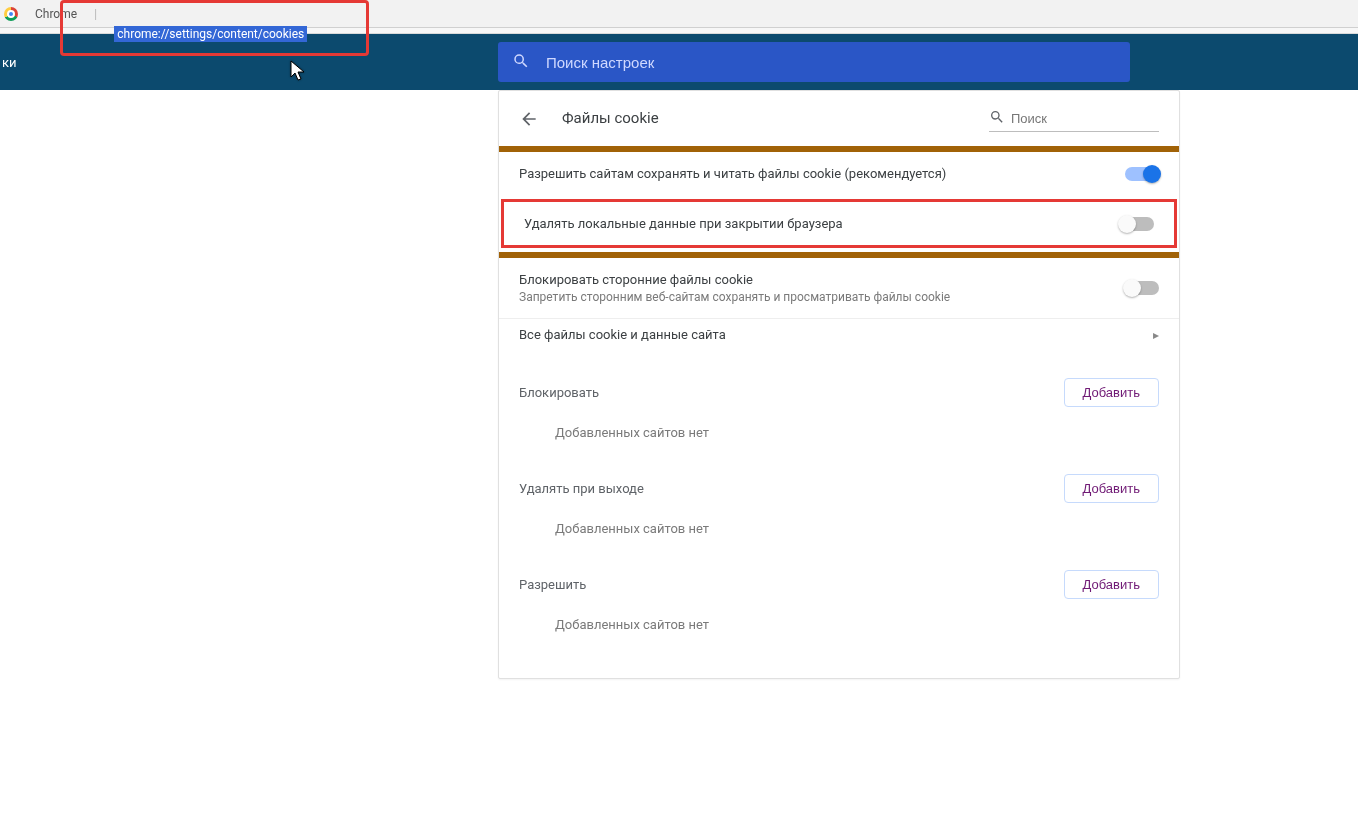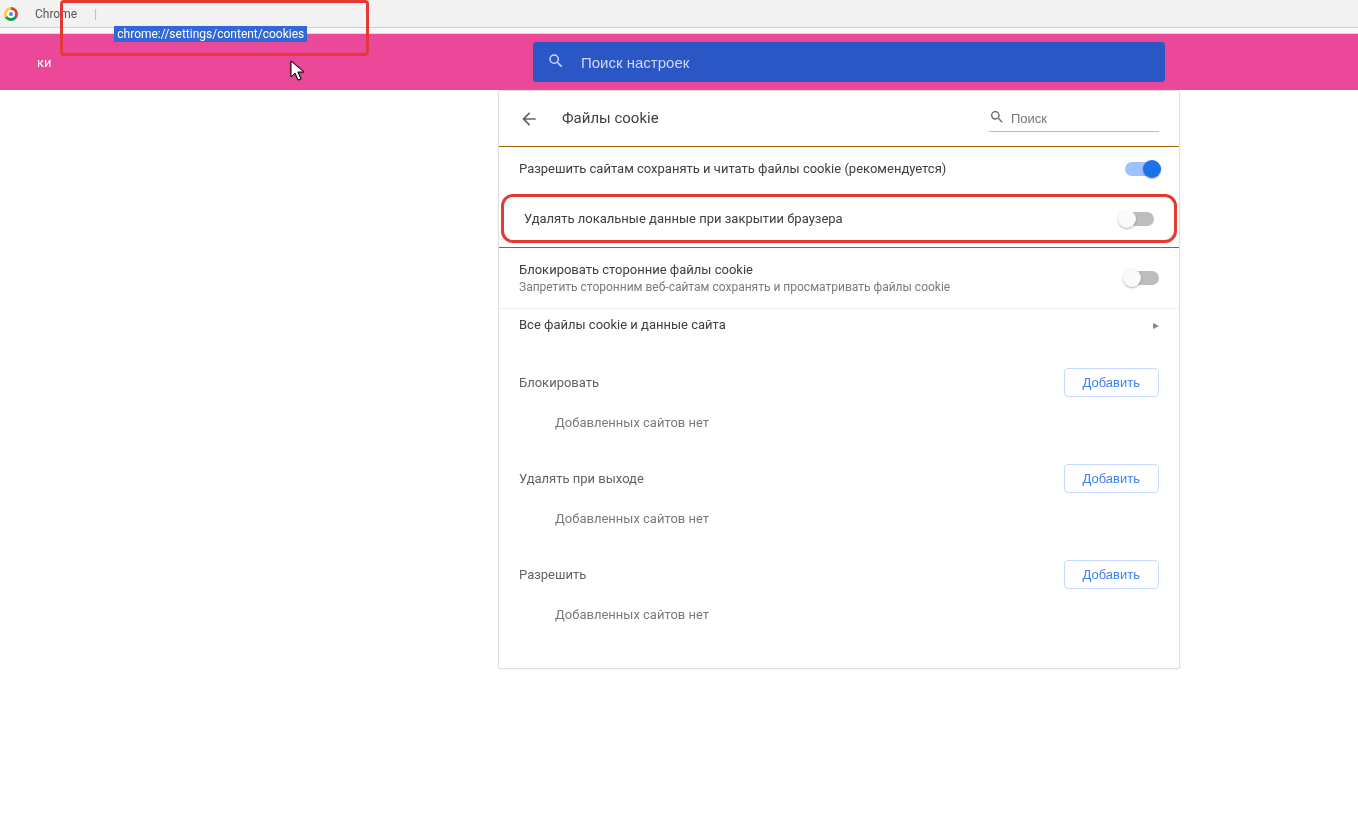--- a/index.html
+++ b/index.html
@@ -11,62 +11,62 @@
     conic-gradient(#db4437 0 33%, #0f9d58 0 66%, #ffcd40 0 100%); position: relative; }
   .chrome-ico::after { content:""; position:absolute; inset:3px; border-radius:50%; background:#4285f4; border:2px solid #fff; }
   .tab-title { color:#555; font-size:12px; }
   .tab-sep { color:#bbb; }
   .addr { background:#3367d6; color:#fff; font-size:12px; padding:1px 3px;margin-top:40px; }
   .addr-hl { position:absolute; left:60px; top:0; width:309px; height:56px; border:3px solid #e53935; border-radius:4px; pointer-events:none; }
 
   .omnibox-row { height: 6px; background:#f7f7f7; border-bottom:1px solid #dadada; }
 
   
-  .blue-header { height: 56px; background:#ec4899; display:flex; align-items:center;padding-left:35px; }
+  .blue-header { height: 56px; background:#0c4a6e; display:flex; align-items:center; }
   .left-slice { width:24px; color:#fff; font-size:13px; padding-left:2px; }
   .search-wrap { margin-left: 474px; width: 632px; height: 40px; background:#2a56c6; border-radius:3px; display:flex; align-items:center; padding:0 14px; gap:16px; }
   .search-wrap svg { fill:#cfd8ff; }
   .search-input { flex:1; background:transparent; border:none; outline:none; color:#fff; font-size:15px; }
   .search-input::placeholder { color:#cfd8ff; }
 
   
   .page { display:flex; }
   .gutter { width:498px; }
   .card-col { width:682px; }
   .card { background:#fff; border:1px solid #e0e0e0; border-radius:2px; box-shadow:0 1px 2px rgba(0,0,0,.05); margin-top:0; padding-bottom:40px; }
 
   .card-head { display:flex; align-items:flex-start; padding:18px 20px 14px; gap:23px; }
   .back-btn { width:20px; height:20px; display:flex; align-items:center; justify-content:center; color:#5f6368; cursor:pointer; }
   .card-title { font-size:15px; color:#3c4043; flex:1; }
   .mini-search { display:flex; align-items:center; gap:6px; border-bottom:1px solid #bdbdbd; padding-bottom:3px; width:170px; }
   .mini-search input { border:none; outline:none; font-size:13px; width:100%; color:#3c4043; }
   .mini-search input::placeholder { color:#777; }
 
-  .row { display:flex; align-items:center; justify-content:space-between; padding:14px 20px; border-top:1px solid #a16207; }
+  .row { display:flex; align-items:center; justify-content:space-between; padding:14px 20px; border-top:6px solid #a16207; }
   .row:first-of-type { border-top:none; }
   .row .txt { color:#3c4043; font-size:13px; }
   .row .sub { color:#7a7a7a; font-size:12px; margin-top:3px; }
 
   
   .toggle { width:34px; height:14px; border-radius:7px; position:relative; }
   .toggle .knob { width:18px; height:18px; border-radius:50%; position:absolute; top:-2px; box-shadow:0 1px 2px rgba(0,0,0,.3); }
   .toggle.on { background:#9ec1ff; }
   .toggle.on .knob { right:-2px; background:#1a73e8; }
   .toggle.off { background:#bdbdbd; }
   .toggle.off .knob { left:-2px; background:#fafafa; }
 
-  .row-highlight { border:3px solid #e53935; border-radius:12px; margin:4px 2px; border-top:3px solid #e53935 !important; }
+  .row-highlight { border:3px solid #e53935; border-radius:0; margin:4px 2px; border-top:3px solid #e53935 !important; }
 
   .link-row { display:flex; align-items:center; justify-content:space-between; padding:8px 20px; border-top:1px solid #eee; cursor:pointer; }
   .link-row .txt { color:#3c4043; }
   .chev { color:#888; font-size:12px; }
 
   .section-head { display:flex; align-items:center; justify-content:space-between; padding:28px 20px 10px; }
   .section-title { color:#5f6368; font-size:13px;text-align:center; }
-  .add-btn { border:1px solid #c6dafc; background:#fff; color:#3b82f6; padding:6px 18px; border-radius:4px; font-size:13px; cursor:pointer; }
+  .add-btn { border:1px solid #c6dafc; background:#fff; color:#701a75; padding:6px 18px; border-radius:4px; font-size:13px; cursor:pointer; }
   .empty { color:#7a7a7a; font-size:13px; padding:8px 20px 6px 56px; }
 
   
   .cursor { position:absolute; left:290px; top:60px; pointer-events:none; }
   .cursor svg { filter: drop-shadow(0 0 1px rgba(0,0,0,.4)); }
 </style>
 </head>
 <body>
 
 <div class="tabstrip" style="position:relative;">

